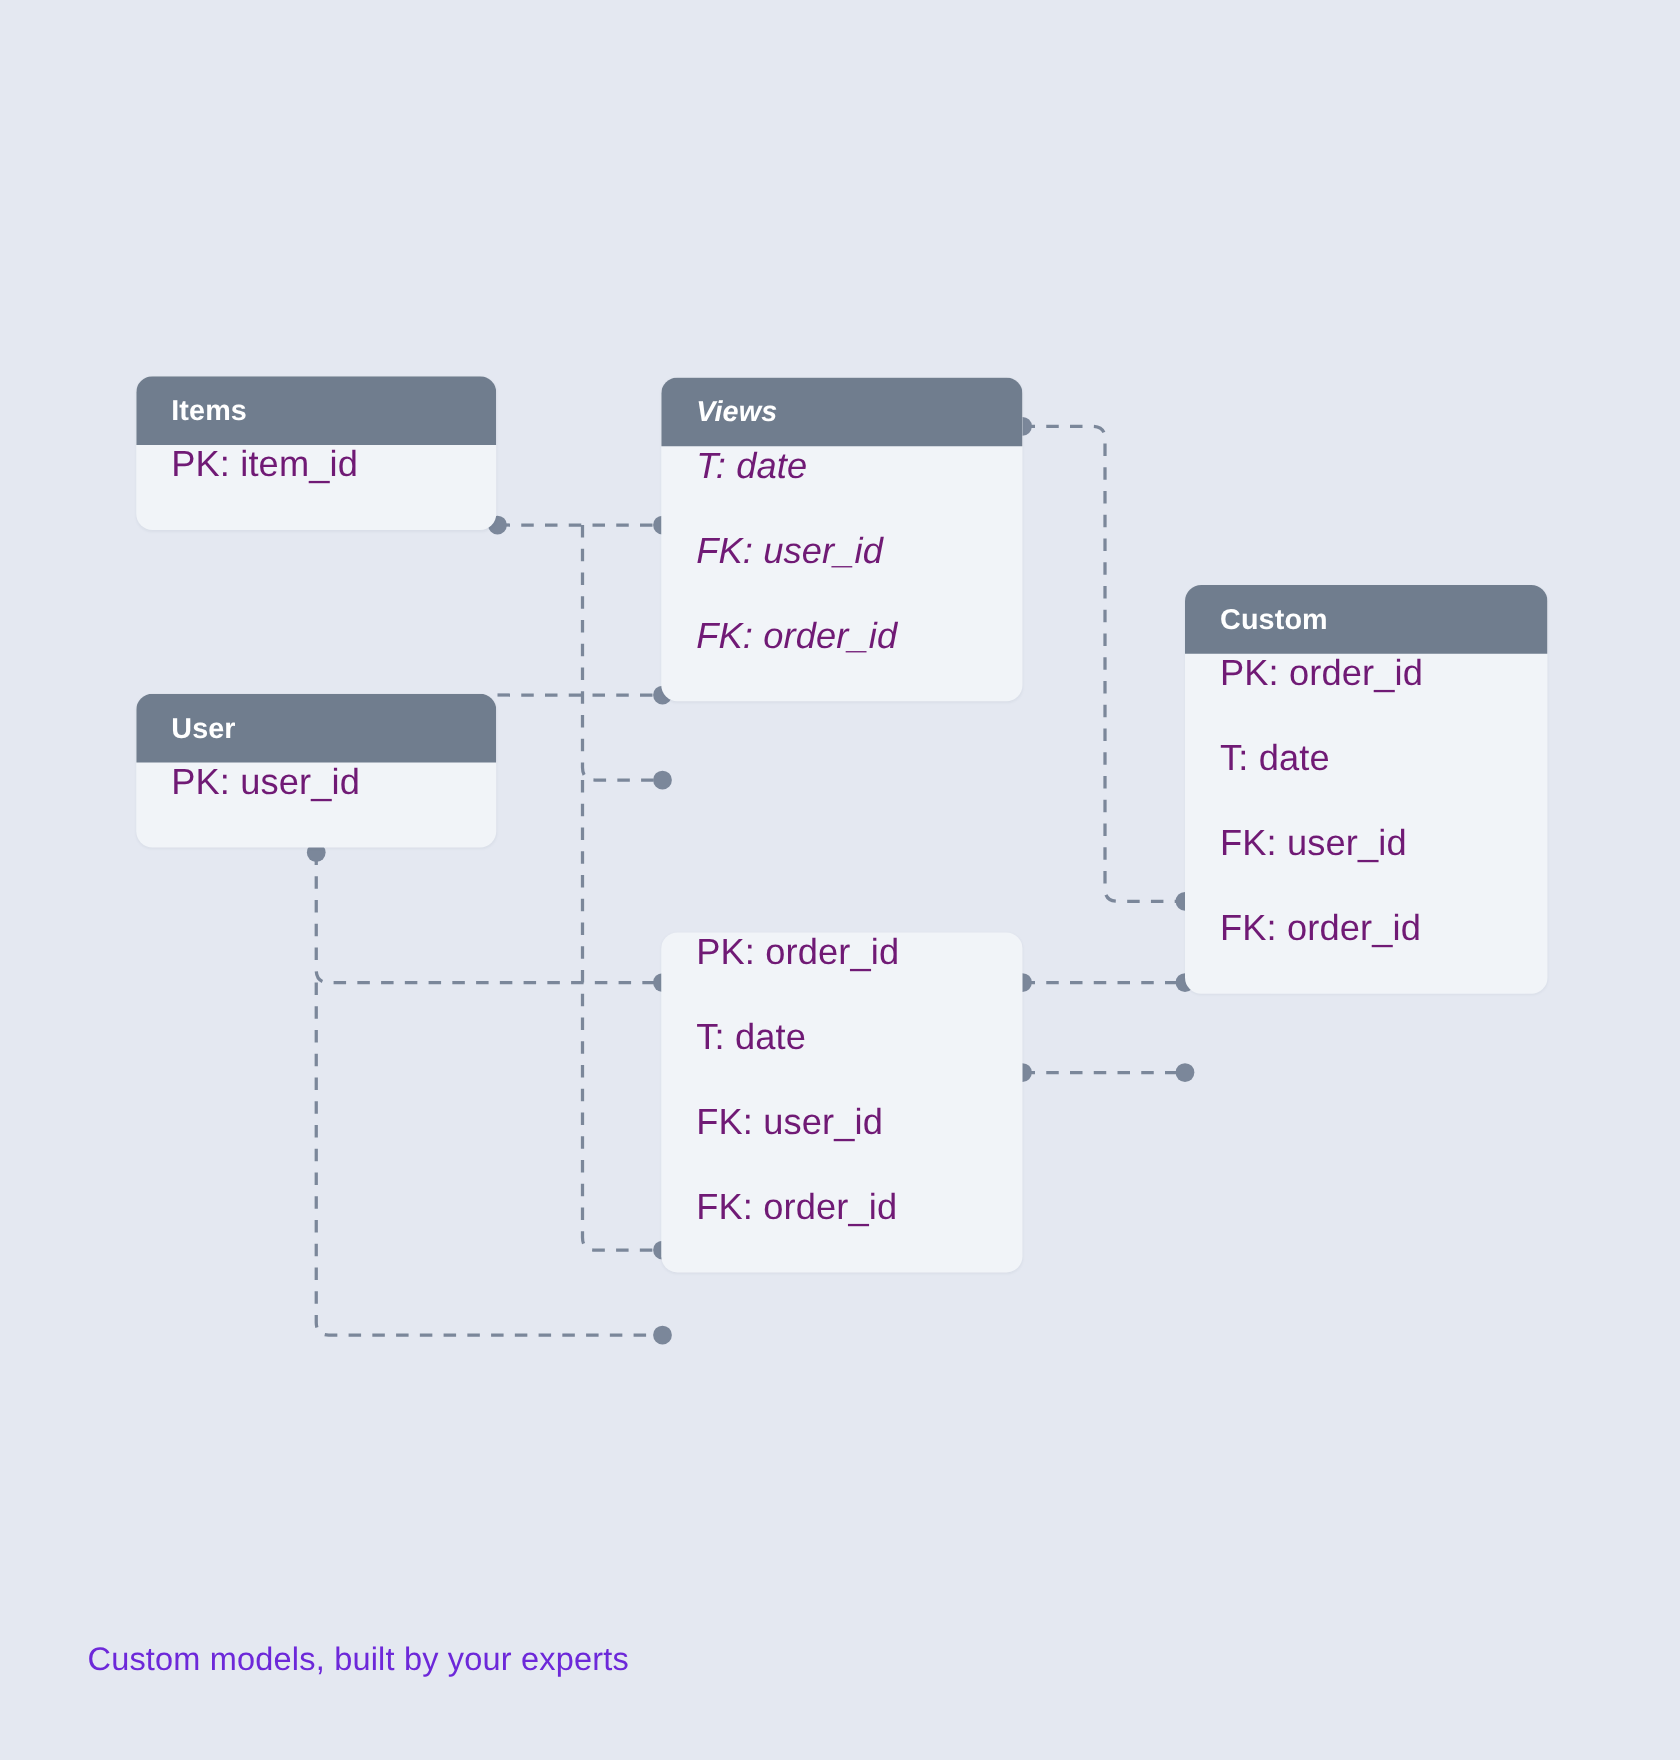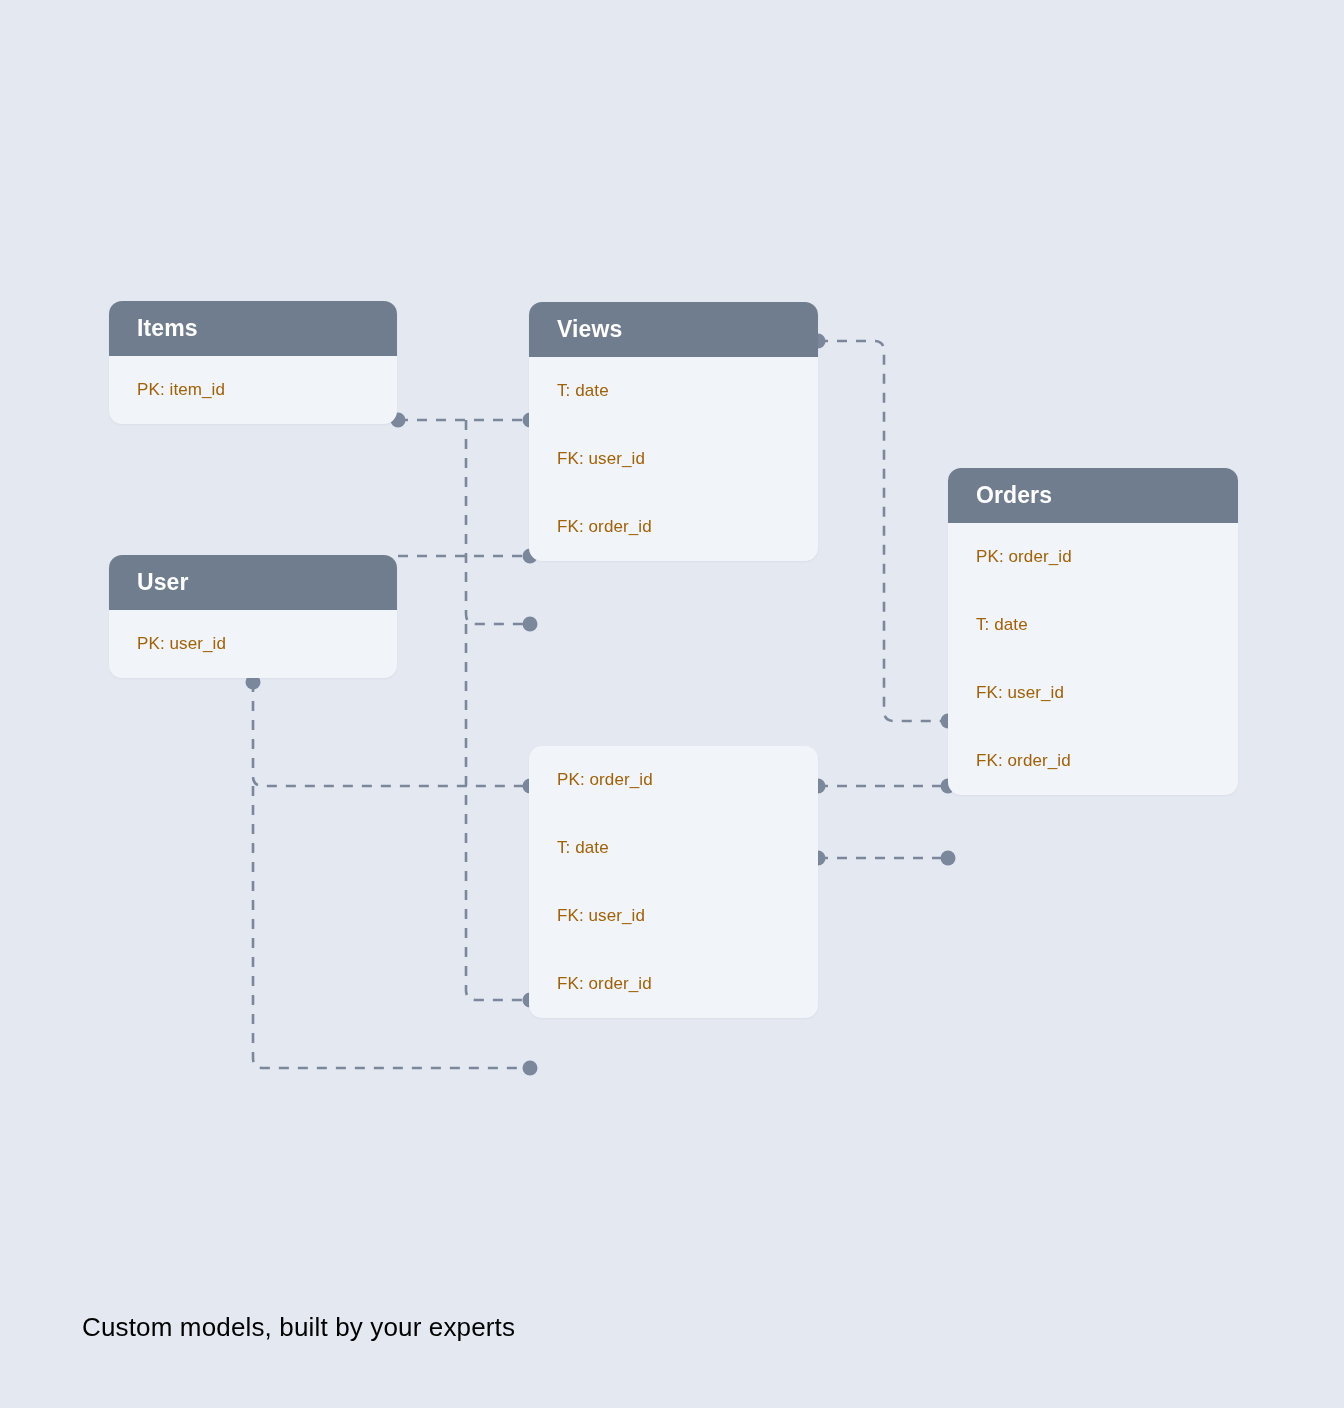--- a/index.html
+++ b/index.html
@@ -48,34 +48,33 @@
     font-size: 23px;
     font-weight: bold;
     letter-spacing: 0.1px;
   }
   .card-body {
     padding: 0;
   }
   .field {
     height: 68px;
     display: flex;
-    align-items: center;
     padding-left: 28px;
     box-sizing: border-box;
-    color: #a16207;
-    font-size: 17px;
+    color: #701a75;
+    font-size: 29px;
     letter-spacing: 0.1px;
     white-space: nowrap;
   }
   .caption {
     position: absolute;
-    left: 82px;
+    left: 70px;
     top: 1312px;
     font-size: 26px;
-    color: #000000;
+    color: #6d28d9;
     letter-spacing: 0.15px;
     white-space: nowrap;
   }
 </style>
 </head>
 <body>
 
 <div id="stage">
 
   <svg id="wires" viewBox="0 0 1344 1408" xmlns="http://www.w3.org/2000/svg">
@@ -122,21 +121,21 @@
       <div class="card" style="left: 109px; top: 523px; width: 288px; margin-top: 32px;">
         <div class="card-header">
           <span class="card-title">User</span>
         </div>
         <div class="card-body">
           <div class="field">
             <span>PK: user_id</span>
           </div>
         </div>
       </div>
-      <div class="card" style="left: 529px; top: 302px; width: 289px;">
+      <div class="card" style="left: 529px; top: 302px; width: 289px; font-style: italic;">
         <div class="card-header">
           <span class="card-title">Views</span>
         </div>
         <div class="card-body">
           <div class="field">
             <span>T: date</span>
           </div>
           <div class="field">
             <span>FK: user_id</span>
           </div>
@@ -156,21 +155,21 @@
           <div class="field">
             <span>FK: user_id</span>
           </div>
           <div class="field">
             <span>FK: order_id</span>
           </div>
         </div>
       </div>
       <div class="card" style="left: 948px; top: 468px; width: 290px;">
         <div class="card-header">
-          <span class="card-title">Orders</span>
+          <span class="card-title">Custom</span>
         </div>
         <div class="card-body">
           <div class="field">
             <span>PK: order_id</span>
           </div>
           <div class="field">
             <span>T: date</span>
           </div>
           <div class="field">
             <span>FK: user_id</span>

